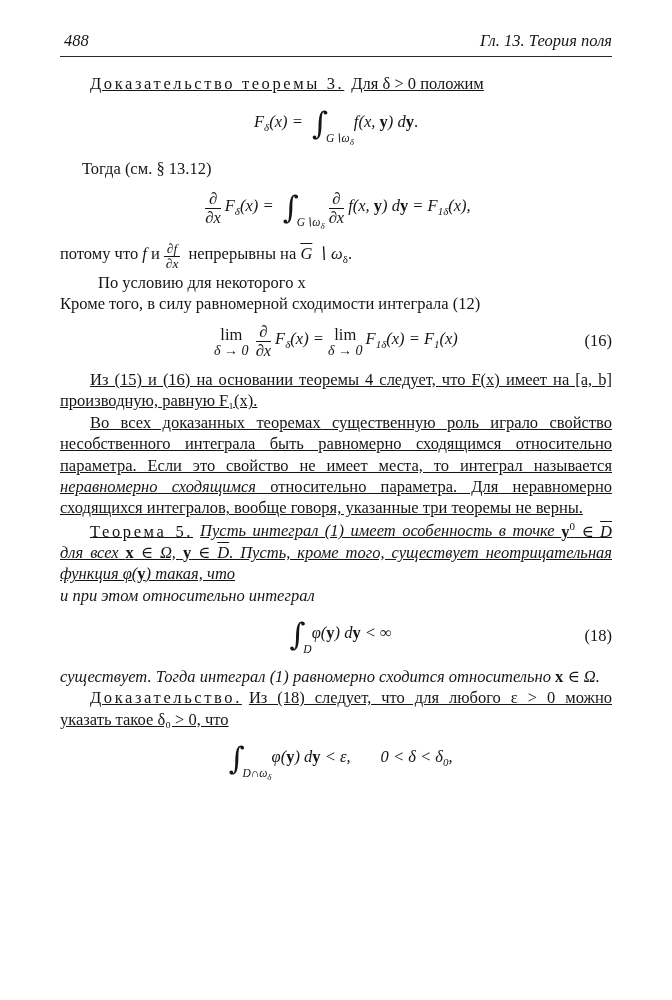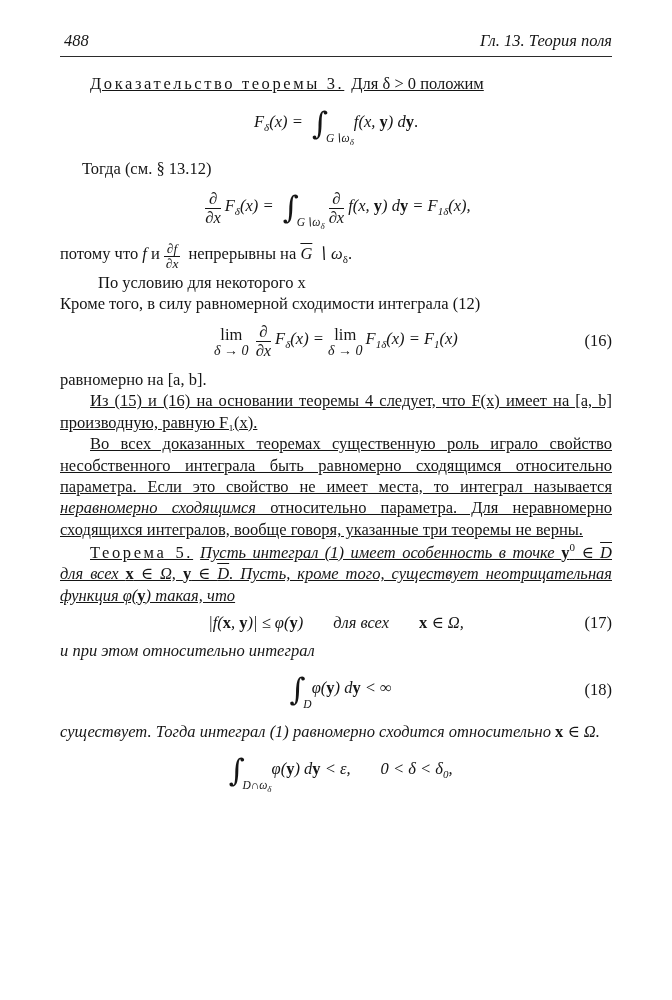--- a/index.html
+++ b/index.html
@@ -65,33 +65,32 @@
 
   <p><span>потому что  </span><span class="it">f</span><span>  и</span><span class="frac inl"><span class="top">∂f</span><span class="bot">∂x</span></span><span> непрерывны на  </span><span class="ovl">G</span><span class="it"> ∖ ω</span><sub>δ</sub><span>.</span></p>
 
   <p><span style="margin-left:38px">По условию для некоторого x</span></p>
 
 
   <p><span>Кроме того, в силу равномерной сходимости интеграла (12)</span></p>
 
   <div class="formula"><span class="lim"><span class="limtop">lim</span><span class="limbot">δ → 0</span></span><span class="frac"><span class="top">∂</span><span class="bot">∂x</span></span><span>F</span><sub>δ</sub><span>(x) = </span><span class="lim"><span class="limtop">lim</span><span class="limbot">δ → 0</span></span><span>F</span><sub>1δ</sub><span>(x) = F</span><sub>1</sub><span>(x)</span><span class="tag">(16)</span></div>
 
-  <p><span>равномерно на [a, b].</span></p>
 
   <p class="ind"><span>Из (15) и (16) на основании теоремы 4 следует, что F(x) имеет на [a, b] производную, равную F₁(x).</span></p>
 
   <p class="ind"><span>Во всех доказанных теоремах существенную роль играло свойство несобственного интеграла быть равномерно сходящимся относительно параметра. Если это свойство не имеет места, то интеграл называется </span><span class="it">неравномерно сходящимся</span><span> относительно параметра. Для неравномерно сходящихся интегралов, вообще говоря, указанные три теоремы не верны.</span></p>
 
 
   <p class="ind"><span class="sp">Теорема 5.</span><span class="gap8 it">Пусть интеграл (1) имеет особенность в точке </span><b class="vb">y</b><sup>0</sup><span class="it"> ∈ </span><span class="ovl">D</span><span class="it">  для всех </span><b class="vb">x</b><span class="it"> ∈ Ω,  </span><b class="vb">y</b><span class="it"> ∈ </span><span class="ovl">D</span><span class="it">.  Пусть, кроме того, существует неотрицательная функция φ(</span><b class="vb">y</b><span class="it">) такая, что</span></p>
 
-  <div class="formula sm"><span>|f(</span><b class="vb">x</b><span>, </span><b class="vb">y</b><span>)| ≤ φ(</span><b class="vb">y</b><span>)</span><span class="gap it">для всех</span><b class="vb gap">x</b><span> ∈ Ω,</span><span class="tag">(17)</span></div>
 
   <p class="it"><span>и при этом относительно интеграл</span></p>
 
   <div class="formula"><span class="int">∫</span><span class="isub"><span>D</span></span><span>φ(</span><b class="vb">y</b><span>) d</span><b class="vb">y</b><span> &lt; ∞</span><span class="tag">(18)</span></div>
 
   <p class="it"><span>существует.  Тогда интеграл (1) равномерно сходится относительно </span><b class="vb">x</b><span> ∈ Ω.</span></p>
 
+  <p class="ind"><span class="sp">Доказательство.</span><span class="gap8">Из (18) следует, что для любого ε &gt; 0 можно указать такое δ₀ &gt; 0, что</span></p>
 
   <div class="formula"><span class="int">∫</span><span class="isub"><span>D∩ω</span><sub>δ</sub></span><span>φ(</span><b class="vb">y</b><span>) d</span><b class="vb">y</b><span> &lt; ε,</span><span class="gap">0 &lt; δ &lt; δ</span><sub>0</sub><span>,</span></div>
 
 </div>
 
 </body></html>

